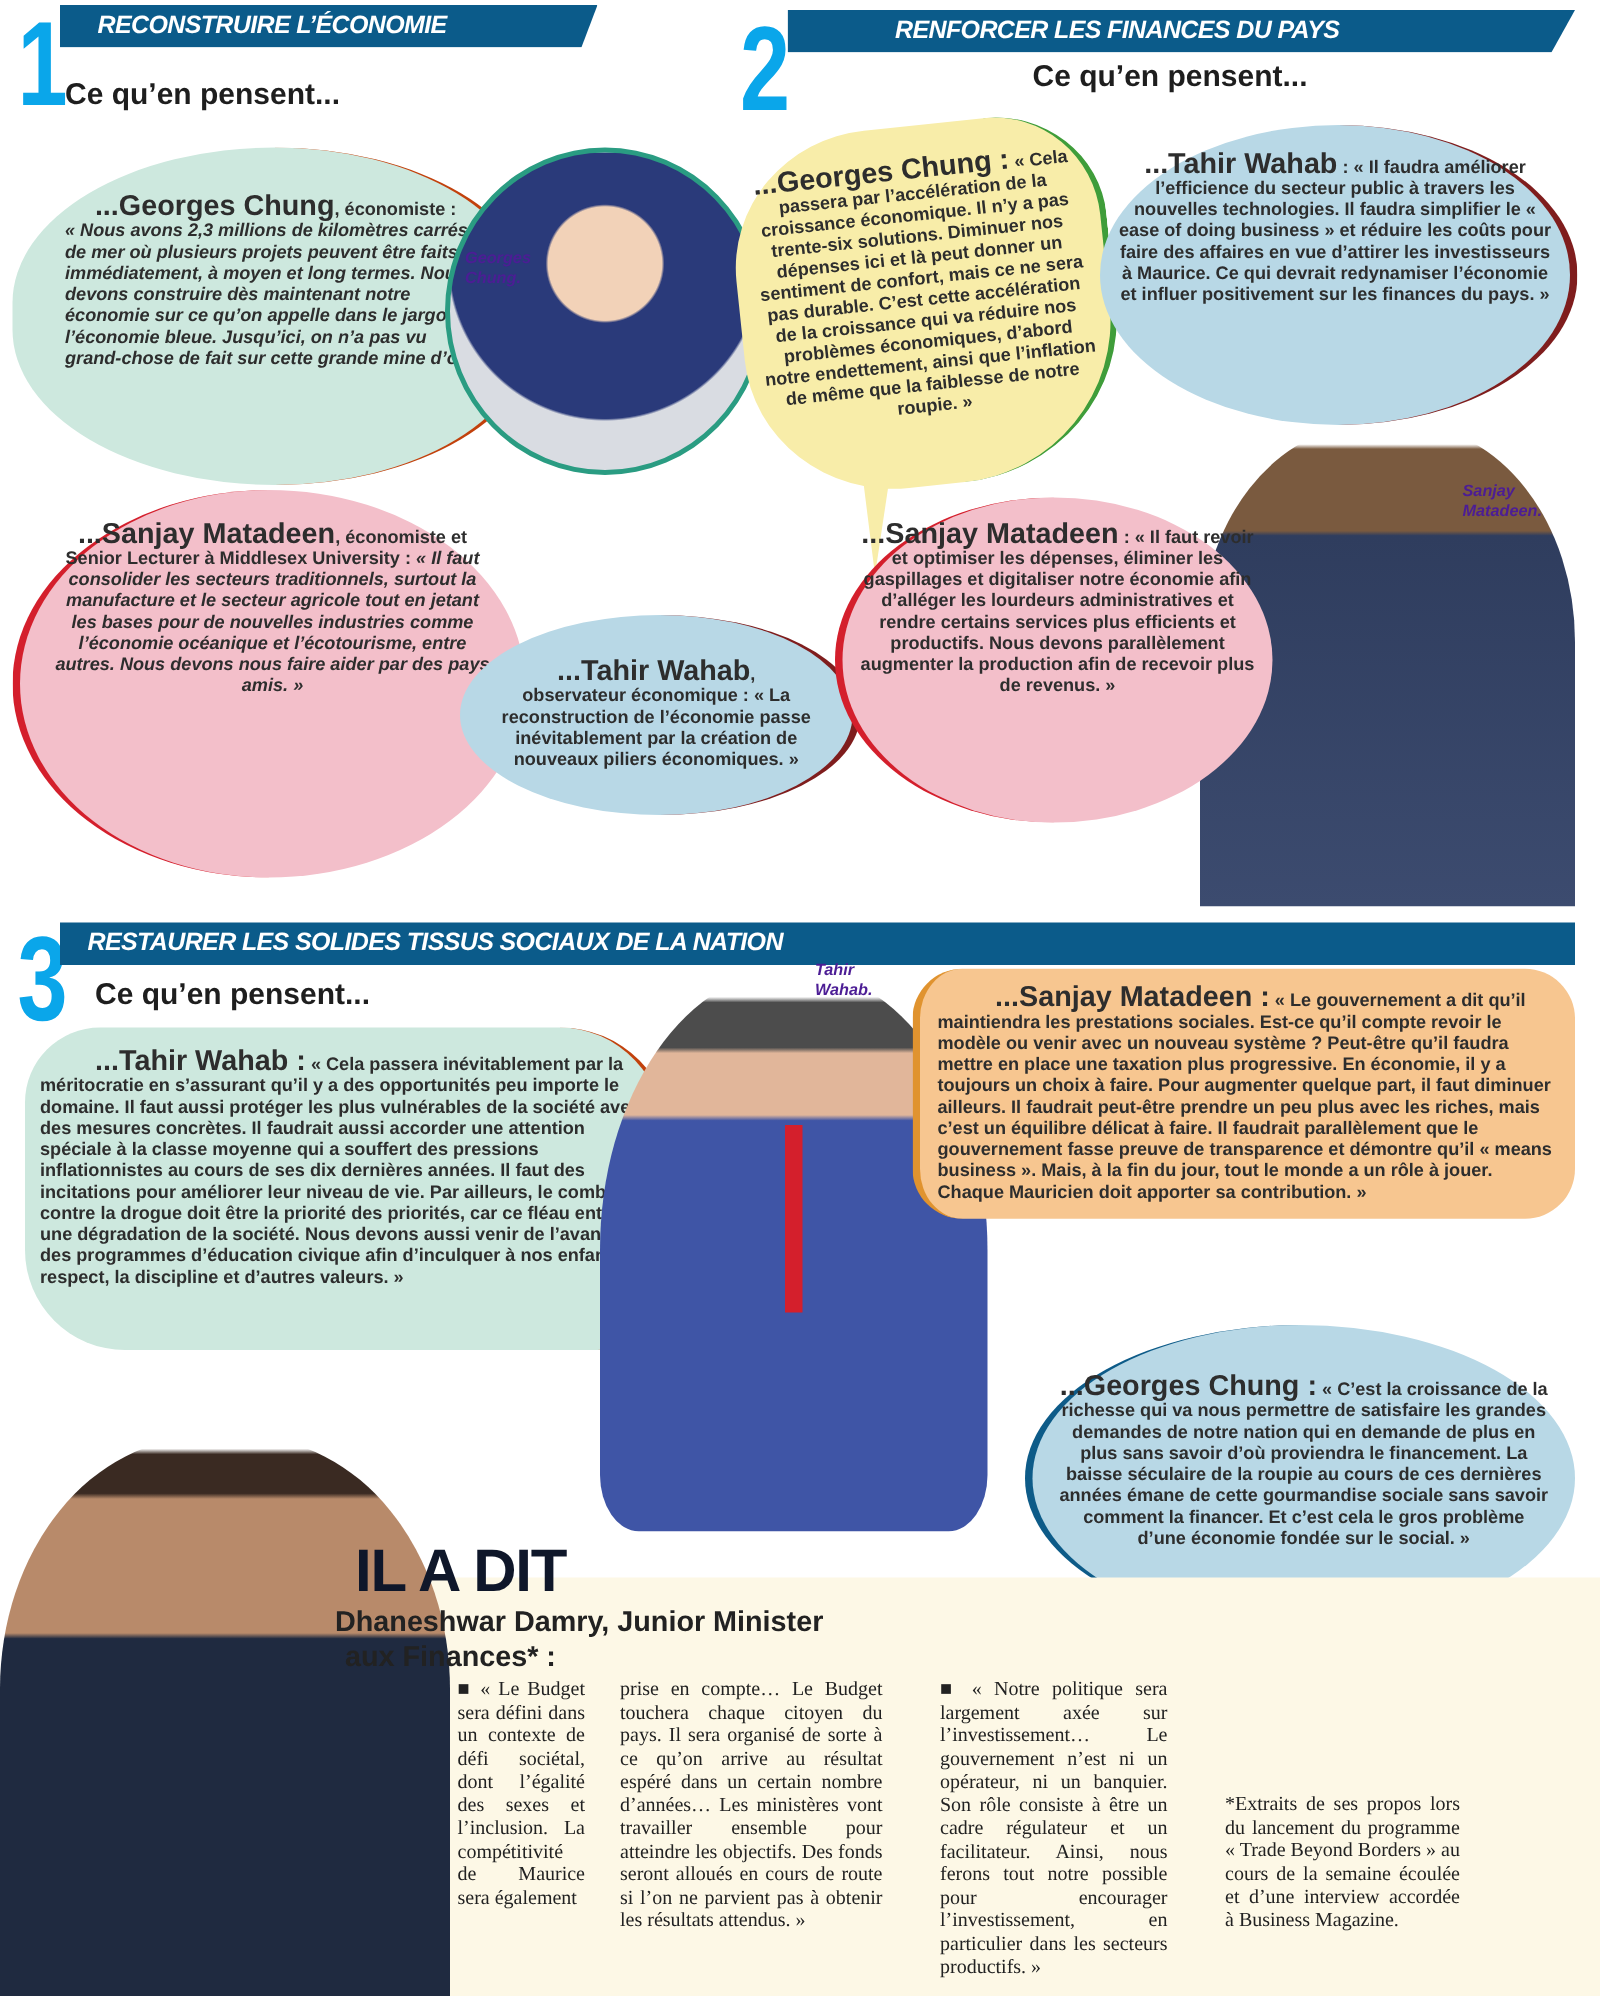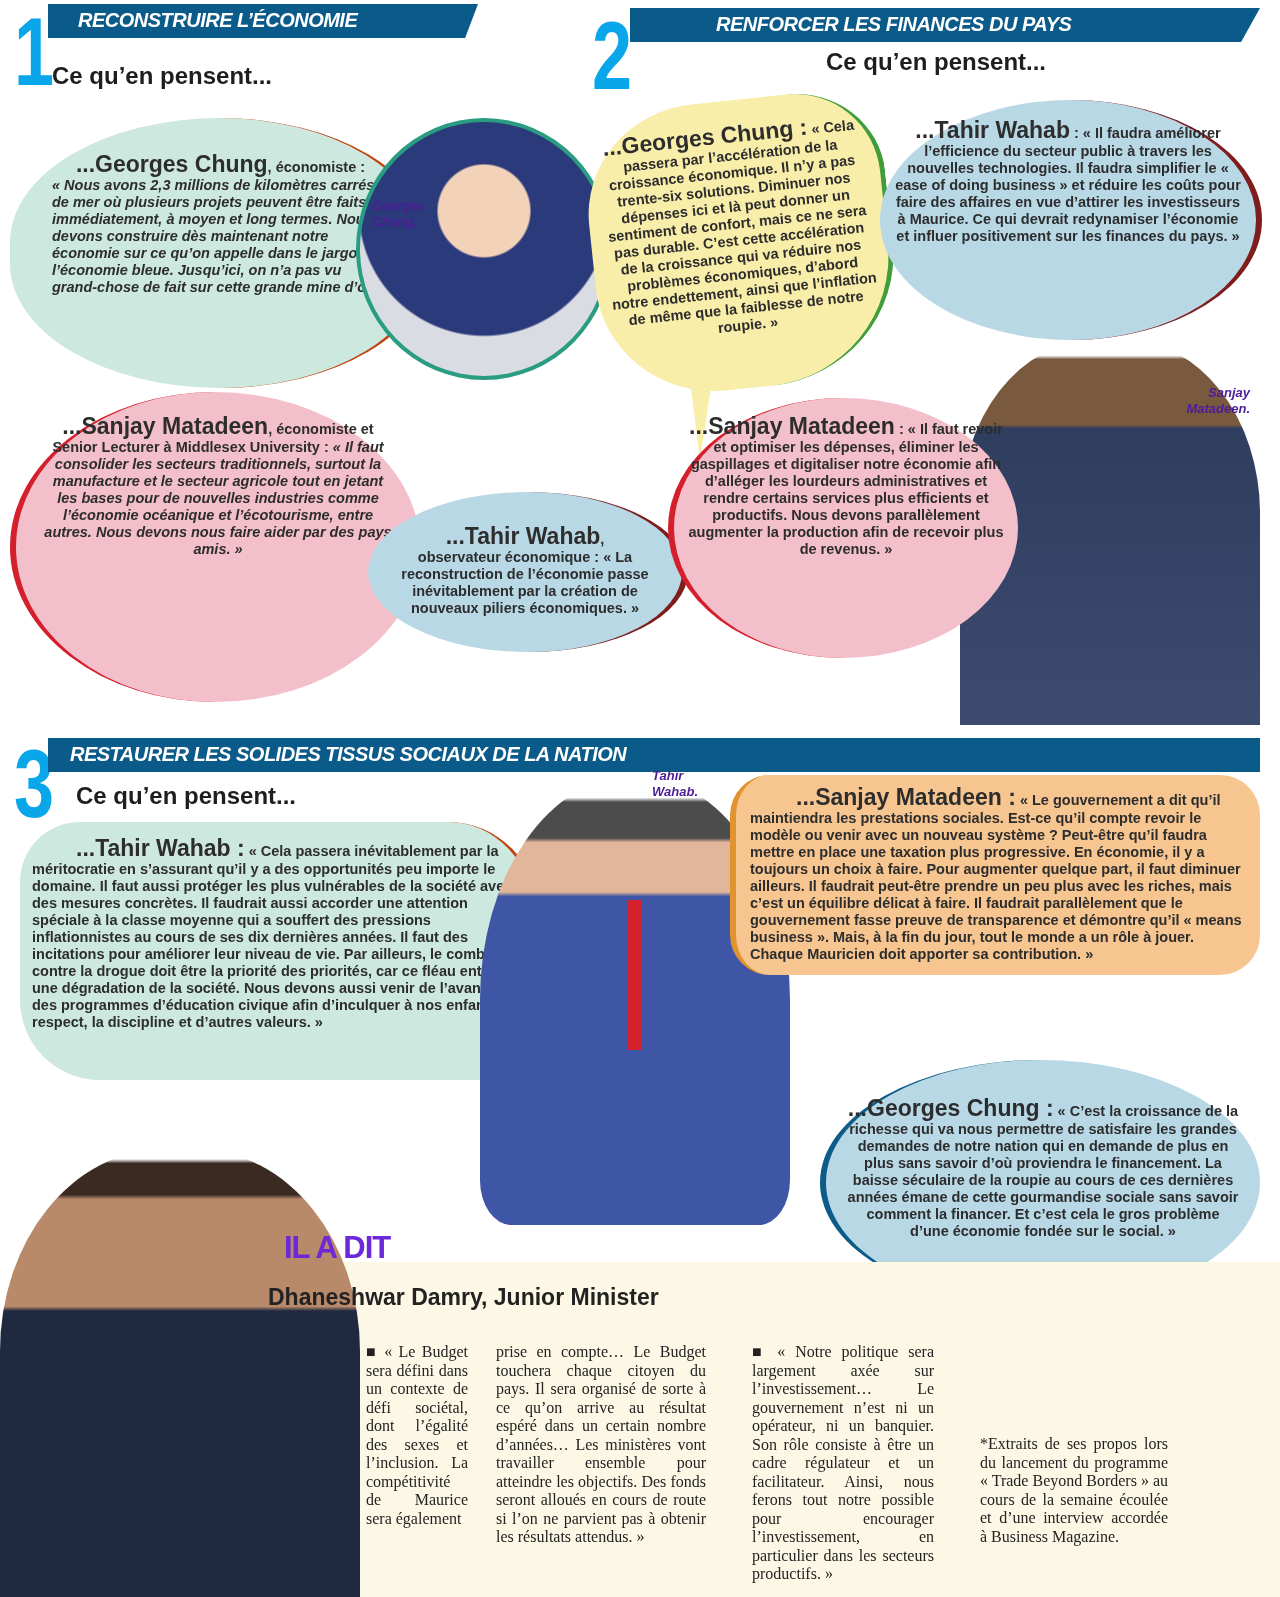--- a/index.html
+++ b/index.html
@@ -16,21 +16,21 @@
   .bubble .nm { font-size: 23px; line-height: 25px; font-weight: 700; }
   .bubble i { font-style: italic; }
   .b-green { background: #cde8de; border-radius: 50% / 46%; border-right: 5px solid #c2410c; }
   .b-pink { background: #f3bfca; border-radius: 50%; border-left: 6px solid #d41f2c; }
   .b-blue { background: #b8d8e6; border-radius: 50%; border-right: 6px solid #7f1d1d; }
   .b-yellow { background: #f8eda9; border-radius: 38% 30% 45% 40%; border-right: 5px solid #3f9d3a; transform: rotate(-6deg); }
   .b-orange { background: #f7c690; border-radius: 40px; border-left: 6px solid #e0932f; }
   .photo { position: absolute; border-radius: 50%; overflow: hidden; }
   .cap { position: absolute; font-style: italic; font-weight: 700; font-size: 13px; line-height: 16px; color: #4c1d95; }
   .ildit-panel { position: absolute; left: 140px; top: 1262px; width: 1140px; height: 335px; background: #fdf8e6; }
-  .ildit { position: absolute; left: 284px; top: 1230px; font-size: 31px; font-weight: 900; color: #6d28d9; letter-spacing: -1px; }
+  .ildit { position: absolute; left: 284px; top: 1230px; font-size: 48px; font-weight: 900; color: #0f172a; letter-spacing: -1px; }
   .minister { position: absolute; left: 268px; top: 1283px; font-size: 23px; font-weight: 900; color: #222; line-height: 28px; }
   .col { position: absolute; font-family: "Liberation Serif", serif; font-size: 16px; line-height: 18.5px; color: #222; text-align: justify; }
   .tail { position: absolute; width: 0; height: 0; }
 </style>
 </head>
 <body>
 
 <div class="num" style="left:14px;top:4px;">1</div>
 <div class="banner" style="left:48px;top:4px;width:430px;">RECONSTRUIRE L’ÉCONOMIE</div>
 <div class="ce" style="left:52px;top:62px;">Ce qu’en pensent...</div>
@@ -61,21 +61,21 @@
   <span>« Cela passera par l’accélération de la croissance économique. Il n’y a pas trente-six solutions. Diminuer nos dépenses ici et là peut donner un sentiment de confort, mais ce ne sera pas durable. C’est cette accélération de la croissance qui va réduire nos problèmes économiques, d’abord notre endettement, ainsi que l’inflation de même que la faiblesse de notre roupie. »</span>
 </div>
 <div class="tail" style="left:690px;top:380px;border-left:10px solid transparent;border-right:12px solid transparent;border-top:80px solid #f8eda9;"></div>
 
 <div class="bubble b-blue" style="left:880px;top:100px;width:382px;height:240px;padding:18px 14px 0;">
   <span class="nm">...Tahir Wahab</span>
   <span>: « Il faudra améliorer l’efficience du secteur public à travers les nouvelles technologies. Il faudra simplifier le « ease of doing business » et réduire les coûts pour faire des affaires en vue d’attirer les investisseurs à Maurice. Ce qui devrait redynamiser l’économie et influer positivement sur les finances du pays. »</span>
 </div>
 
 <div class="abs" style="left:960px;top:340px;width:300px;height:385px;background:linear-gradient(180deg,#fff 0,#fff 4%,#7a5a3f 5%,#7a5a3f 22%,#2f3d5e 23%,#3c4b6f 100%);border-radius:45% 45% 0 0;"></div>
-<div class="cap" style="left:1170px;top:385px;width:80px;text-align:right;">Sanjay Matadeen.</div>
+<div class="cap" style="left:1170px;top:385px;width:80px;">Sanjay Matadeen.</div>
 
 <div class="bubble b-pink" style="left:668px;top:398px;width:350px;height:260px;padding:16px 14px 0;">
   <span class="nm">...Sanjay Matadeen</span>
   <span>: « Il faut revoir et optimiser les dépenses, éliminer les gaspillages et digitaliser notre économie afin d’alléger les lourdeurs administratives et rendre certains services plus efficients et productifs. Nous devons parallèlement augmenter la production afin de recevoir plus de revenus. »</span>
 </div>
 
 <div class="num" style="left:14px;top:736px;">3</div>
 <div class="banner" style="left:48px;top:738px;width:1212px;padding-left:22px;clip-path:none;">RESTAURER LES SOLIDES TISSUS SOCIAUX DE LA NATION</div>
 <div class="ce" style="left:76px;top:782px;">Ce qu’en pensent...</div>
 
@@ -96,17 +96,18 @@
 <div class="bubble b-blue" style="left:820px;top:1060px;width:440px;height:245px;padding:36px 20px 0;border-right:none;border-left:6px solid #0d5b88;">
   <span class="nm">...Georges Chung :</span>
   <span>« C’est la croissance de la richesse qui va nous permettre de satisfaire les grandes demandes de notre nation qui en demande de plus en plus sans savoir d’où proviendra le financement. La baisse séculaire de la roupie au cours de ces dernières années émane de cette gourmandise sociale sans savoir comment la financer. Et c’est cela le gros problème d’une économie fondée sur le social. »</span>
 </div>
 
 <div class="ildit-panel"></div>
 <div class="abs" style="left:0;top:1150px;width:360px;height:447px;background:linear-gradient(180deg,#fff 0,#fff 2%,#3a2a22 3%,#3a2a22 10%,#b88a6a 11%,#b88a6a 35%,#1f2a40 36%,#1f2a40 100%);border-radius:45% 45% 0 0;"></div>
 <div class="ildit">IL A DIT</div>
 <div class="minister">
   <div>Dhaneshwar Damry, Junior Minister</div>
+  <div style="padding-left:8px">aux Finances* :</div>
 </div>
 <div class="col" style="left:366px;top:1343px;width:102px;">■ « Le Budget sera défini dans un contexte de défi sociétal, dont l’égalité des sexes et l’inclusion. La compétitivité de Maurice sera également</div>
 <div class="col" style="left:496px;top:1343px;width:210px;">prise en compte… Le Budget touchera chaque citoyen du pays. Il sera organisé de sorte à ce qu’on arrive au résultat espéré dans un certain nombre d’années… Les ministères vont travailler ensemble pour atteindre les objectifs. Des fonds seront alloués en cours de route si l’on ne parvient pas à obtenir les résultats attendus. »</div>
 <div class="col" style="left:752px;top:1343px;width:182px;">■ « Notre politique sera largement axée sur l’investissement… Le gouvernement n’est ni un opérateur, ni un banquier. Son rôle consiste à être un cadre régulateur et un facilitateur. Ainsi, nous ferons tout notre possible pour encourager l’investissement, en particulier dans les secteurs productifs. »</div>
 <div class="col" style="left:980px;top:1435px;width:188px;">*Extraits de ses propos lors du lancement du programme « Trade Beyond Borders » au cours de la semaine écoulée et d’une interview accordée à Business Magazine.</div>
 
 </body></html>

